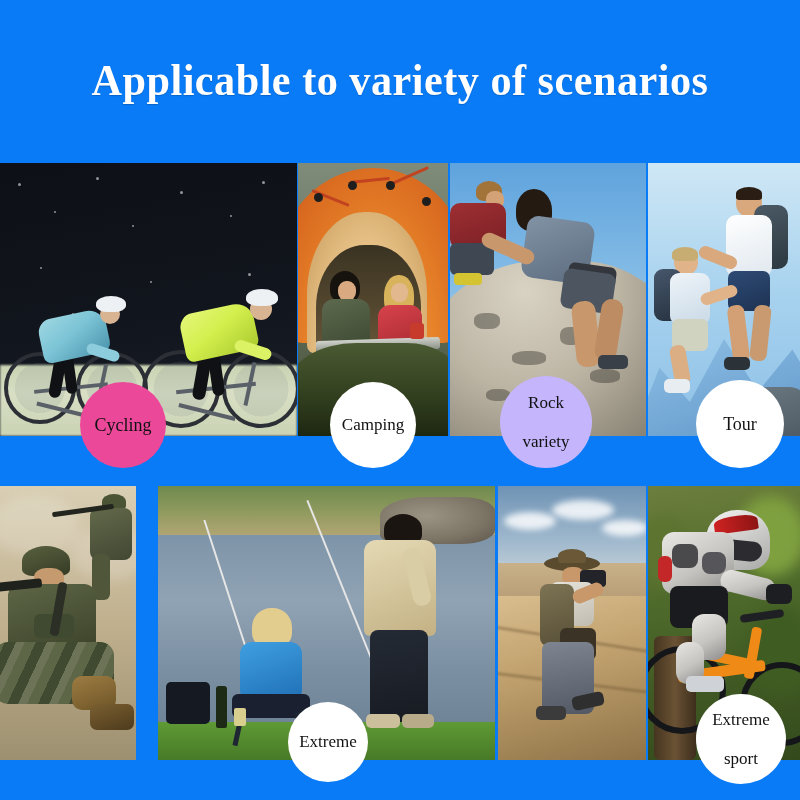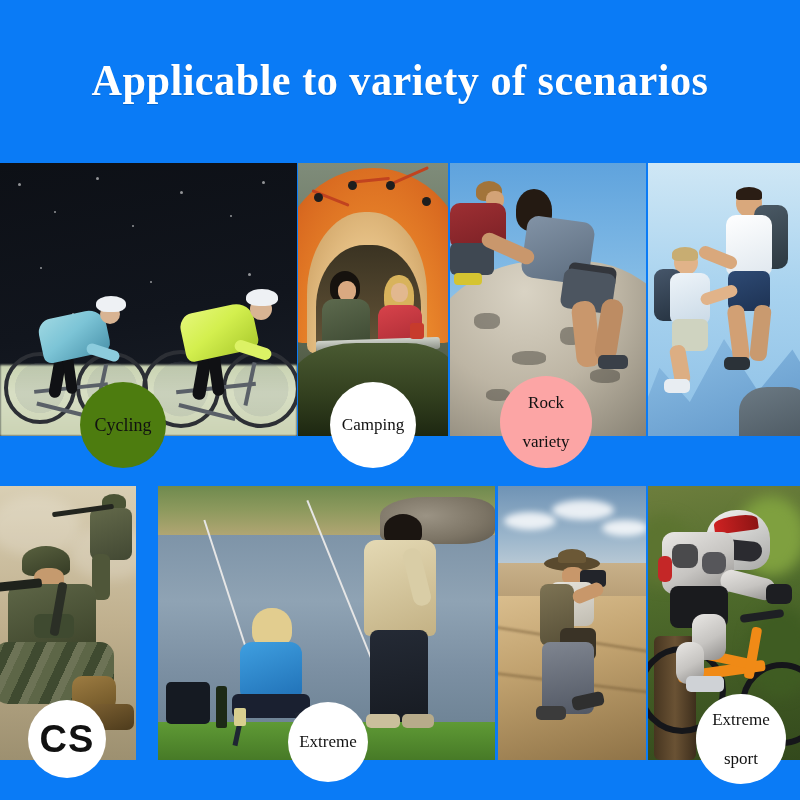--- a/index.html
+++ b/index.html
@@ -292,35 +292,38 @@
         <div class="ly" style="left:-2px;top:20px;width:28px;height:52px;background:linear-gradient(160deg,#46566a 0%,#263341 100%);border-radius:9px;"></div>
         <div class="ly" style="left:14px;top:24px;width:40px;height:52px;background:linear-gradient(160deg,#eef4f9 0%,#c9d9e6 100%);border-radius:9px;"></div>
         <div class="ly" style="left:44px;top:40px;width:38px;height:12px;background:#e1b389;border-radius:7px;transform:rotate(-18deg);"></div>
         <div class="ly" style="left:16px;top:70px;width:36px;height:32px;background:#cfd3c0;border-radius:6px;"></div>
         <div class="ly" style="left:16px;top:96px;width:16px;height:40px;background:#dcae83;border-radius:7px;transform:rotate(-10deg);"></div>
         <div class="ly" style="left:8px;top:130px;width:26px;height:14px;background:#e8edf2;border-radius:5px;"></div>
       </div>
     </div>
   </div>
 
-  <div class="badge" style="left: 80px; top: 382px; width: 86px; height: 86px; font-size: 18px; background: #4d7c0f; color: rgb(17, 17, 17);">
+  <div class="badge" style="left: 80px; top: 382px; width: 86px; height: 86px; font-size: 18px; background: #ec4899; color: rgb(17, 17, 17);">
     <span>Cycling</span>
   </div>
 
   <div class="badge" style="left: 330px; top: 382px; width: 86px; height: 86px; font-size: 17px; background: rgb(255, 255, 255); color: rgb(17, 17, 17);">
     <span>Camping</span>
   </div>
 
-  <div class="badge" style="left: 500px; top: 376px; width: 92px; height: 92px; font-size: 17px; background: #fca5a5; color: rgb(17, 17, 17);">
+  <div class="badge" style="left: 500px; top: 376px; width: 92px; height: 92px; font-size: 17px; background: #c4b5fd; color: rgb(17, 17, 17);">
     <span>
       <span>Rock</span><br>
       <span>variety</span>
     </span>
   </div>
 
+  <div class="badge" style="left: 696px; top: 380px; width: 88px; height: 88px; font-size: 18px; background: rgb(255, 255, 255); color: rgb(17, 17, 17);">
+    <span>Tour</span>
+  </div>
 
   <div class="panel" style="left:0px; top:486px; width:136px; height:274px;">
     <div class="scene">
       <div class="ly cs-bg2"></div>
       <div class="cs-dust" style="left:-10px;top:10px;width:90px;height:60px;"></div>
       <div class="cs-dust" style="left:70px;top:40px;width:80px;height:54px;"></div>
 
       <div class="ly" style="left:68px;top:6px;width:76px;height:110px;">
         <div class="ly" style="left:34px;top:2px;width:24px;height:16px;background:#4b5435;border-radius:50% 50% 25% 25%;"></div>
         <div class="ly" style="left:22px;top:16px;width:42px;height:52px;background:linear-gradient(160deg,#63694a 0%,#424833 100%);border-radius:8px;"></div>
@@ -428,23 +431,20 @@
         <div class="armor" style="left:62px;top:64px;width:56px;height:22px;transform:rotate(14deg);"></div>
         <div class="ly" style="left:108px;top:74px;width:26px;height:20px;background:#1d1e22;border-radius:6px;"></div>
         <div class="ly" style="left:12px;top:76px;width:58px;height:42px;background:#1a1b1e;border-radius:8px;"></div>
         <div class="armor" style="left:34px;top:104px;width:34px;height:46px;"></div>
         <div class="armor" style="left:18px;top:132px;width:28px;height:42px;"></div>
         <div class="ly" style="left:28px;top:166px;width:38px;height:16px;background:#cfd2d6;border-radius:5px;"></div>
       </div>
     </div>
   </div>
 
-  <div class="badge badge-cs" style="left: 28px; top: 700px; width: 78px; height: 78px; background: rgb(255, 255, 255); color: rgb(17, 17, 17);">
-    <span>CS</span>
-  </div>
 
   <div class="badge" style="left: 288px; top: 702px; width: 80px; height: 80px; font-size: 17px; background: rgb(255, 255, 255); color: rgb(17, 17, 17);">
     <span>Extreme</span>
   </div>
 
 
   <div class="badge" style="left: 696px; top: 694px; width: 90px; height: 90px; font-size: 17px; background: rgb(255, 255, 255); color: rgb(17, 17, 17);">
     <span>
       <span>Extreme</span><br>
       <span>sport</span>

